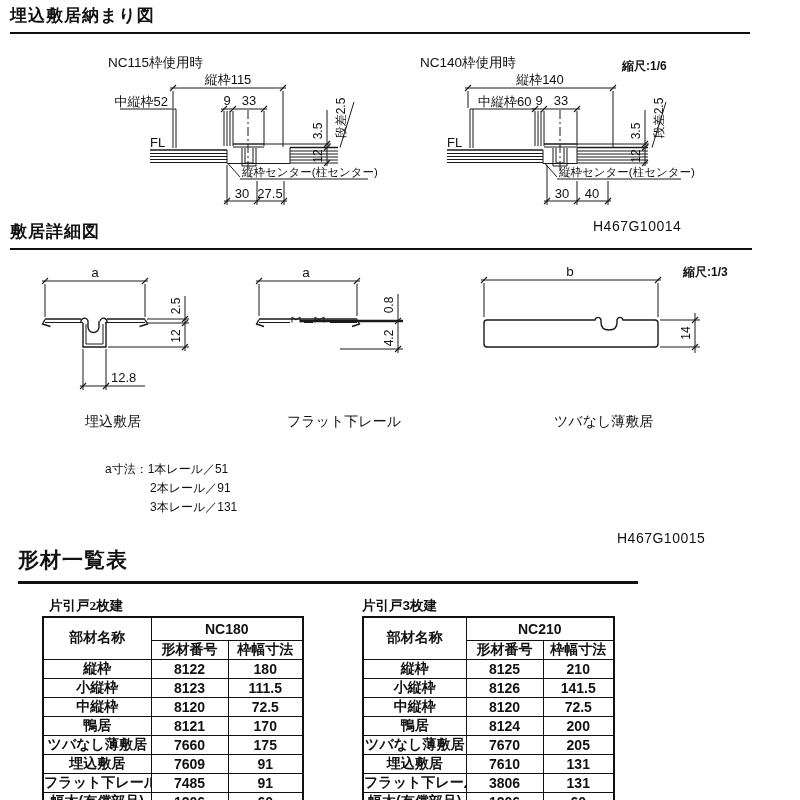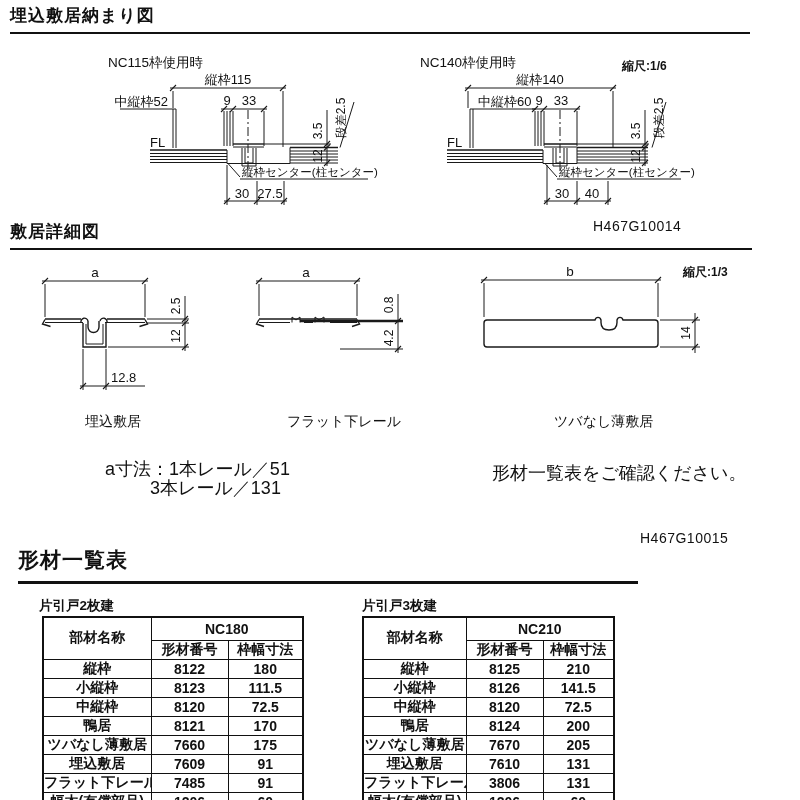--- a/index.html
+++ b/index.html
@@ -5,21 +5,21 @@
   html,body{margin:0;padding:0;background:#fff;}
   body{width:800px;height:800px;position:relative;overflow:hidden;
        font-family:"Liberation Sans","DejaVu Sans",sans-serif;color:#111;}
   .abs{position:absolute;}
   .h1{font-size:17px;font-weight:bold;letter-spacing:1px;}
   .h3{font-size:21px;font-weight:bold;letter-spacing:1px;}
   .rule{position:absolute;background:#111;}
   .code{font-size:14px;font-weight:400;letter-spacing:.5px;}
   .scale{font-size:12px;font-weight:bold;}
   .dlabel{font-size:14px;}
-  .note{font-size:18px;line-height:19px;}
+  .note{font-size:12px;line-height:19px;}
   .note .ind{padding-left:45px;}
   svg{position:absolute;overflow:visible;}
   svg text{font-family:"Liberation Sans","DejaVu Sans",sans-serif;fill:#111;}
   .t13{font-size:13px;}
   .t12{font-size:12px;}
   .t11{font-size:11.5px;}
   .t14{font-size:13.5px;}
   path,line,polyline{stroke:#1a1a1a;fill:none;}
   .w1{stroke-width:1;}
   .w14{stroke-width:1.4;}
@@ -272,31 +272,31 @@
   </g>
   <text class="t14" x="570" y="276" text-anchor="middle">b</text>
   <text class="t12" transform="rotate(-90 690 333)" x="690" y="333" text-anchor="middle">14</text>
 </svg>
 <div class="abs dlabel" style="left:554px;top:413px;">ツバなし薄敷居</div>
 
 <div class="abs scale" style="left:683px;top:264px;text-align:center;">縮尺:1/3</div>
 
 <div class="abs note" style="left:105px;top:460px;">
   <div>a寸法：1本レール／51</div>
+  <div class="ind">2本レール／91</div>
   <div class="ind">3本レール／131</div>
 </div>
 <div class="abs note" style="left:492px;top:464px;line-height:18px;">
-  <div>形材一覧表をご確認ください。</div>
 </div>
-<div class="abs code" style="left:640px;top:530px;">H467G10015</div>
+<div class="abs code" style="left:617px;top:530px;">H467G10015</div>
 
 <div class="abs h3" style="left:18px;top:546px;">形材一覧表</div>
 <div class="rule" style="left:18px;top:581px;width:620px;height:2.5px;"></div>
 
-<div class="abs tbl-title" style="left:39px;top:597px;">片引戸2枚建</div>
+<div class="abs tbl-title" style="left:49px;top:597px;font-family:Liberation Serif, serif;">片引戸2枚建</div>
 <table class="abs" style="left:42px;top:616px;width:260px;">
   <colgroup>
       <col style="width:108px">
       <col style="width:77px">
       <col style="width:75px">
     </colgroup>
   <tbody>
       <tr class="hr1">
     <td rowspan="2">部材名称</td>
     <td colspan="2">NC180</td>

